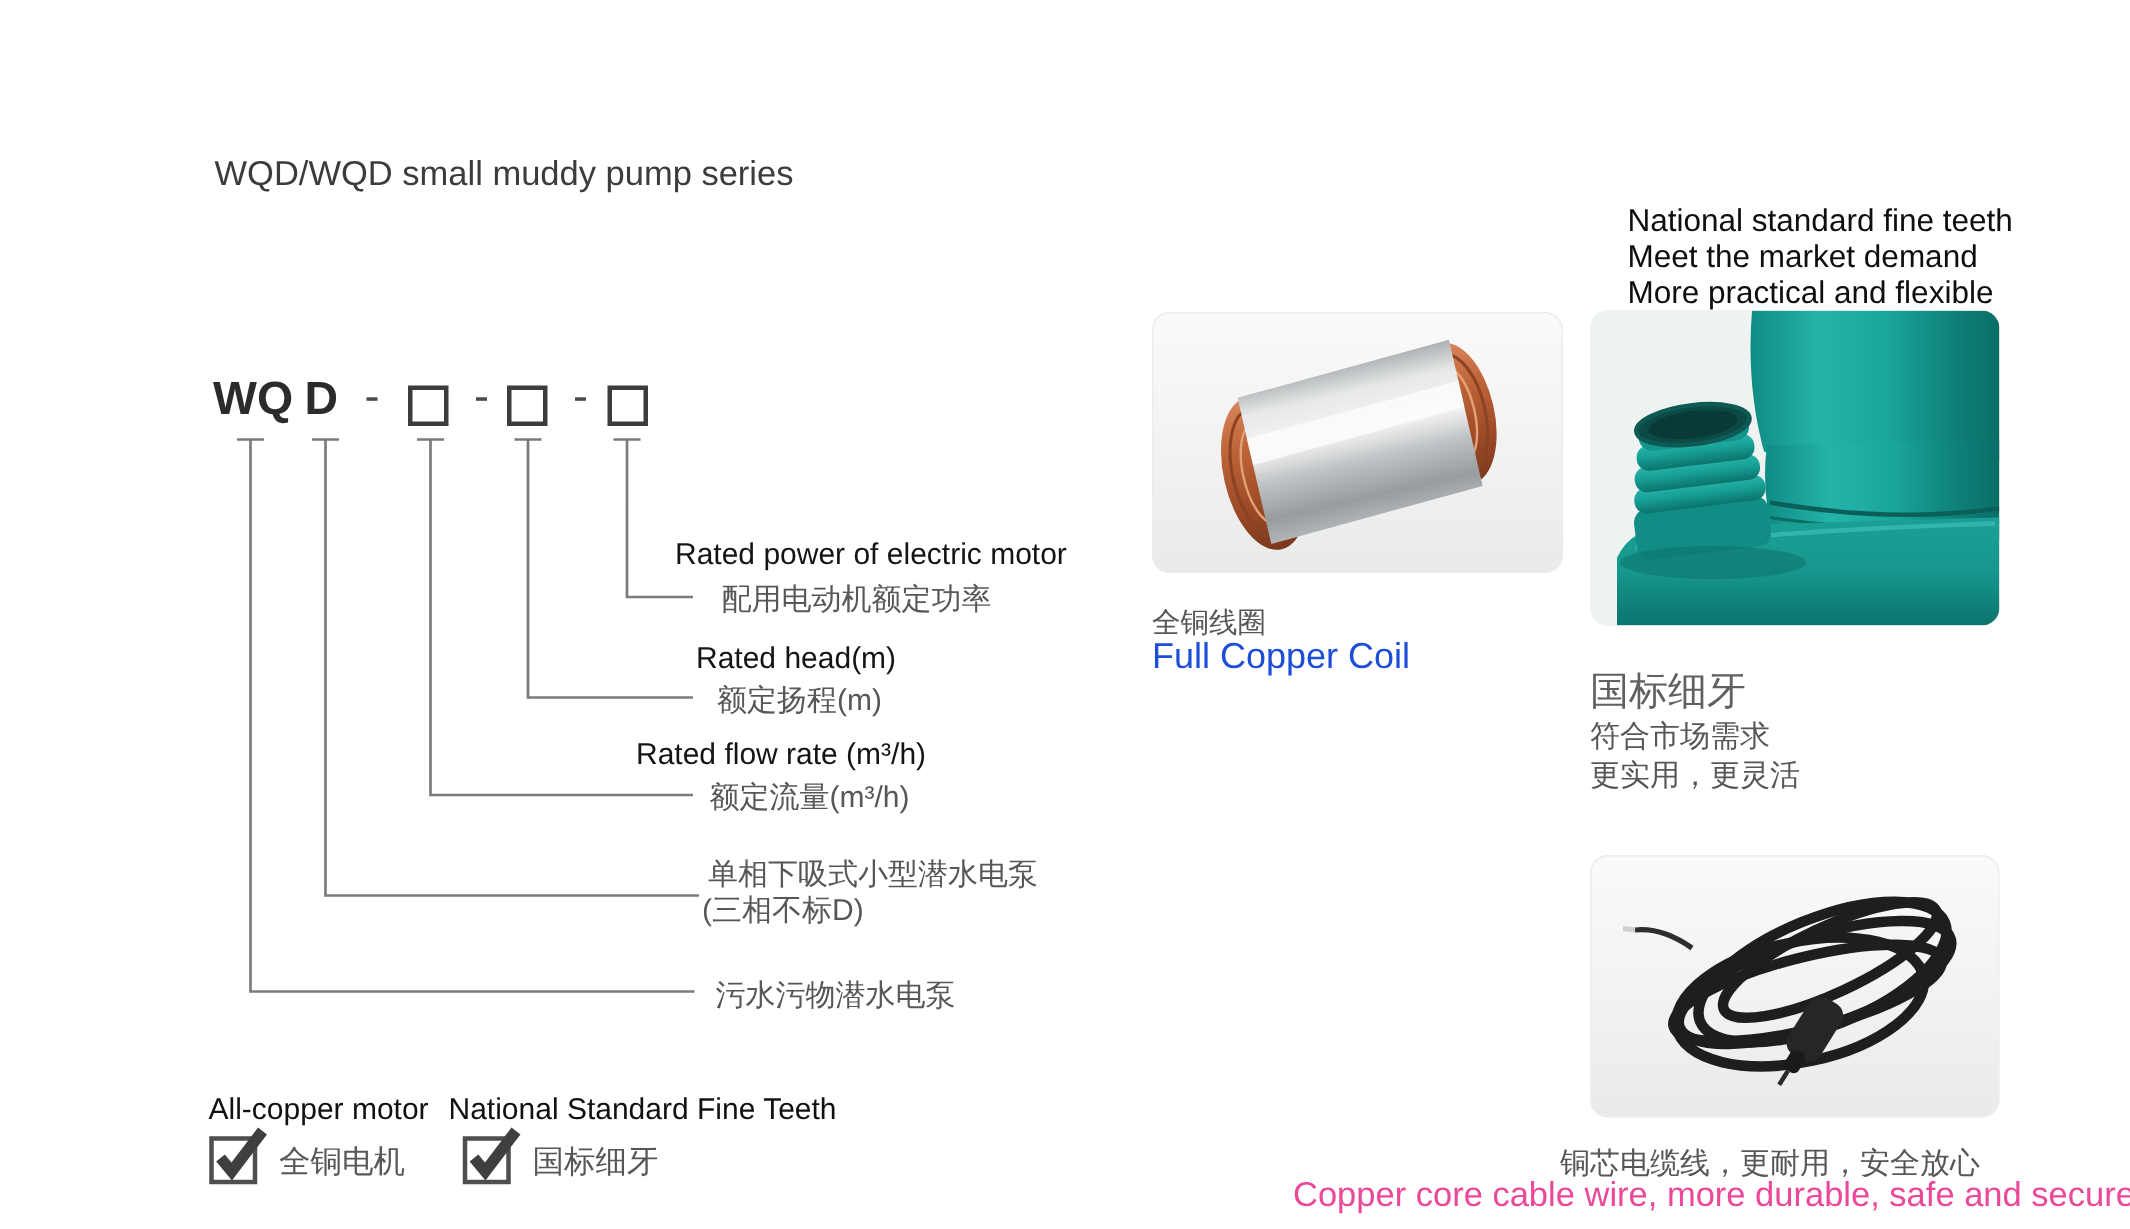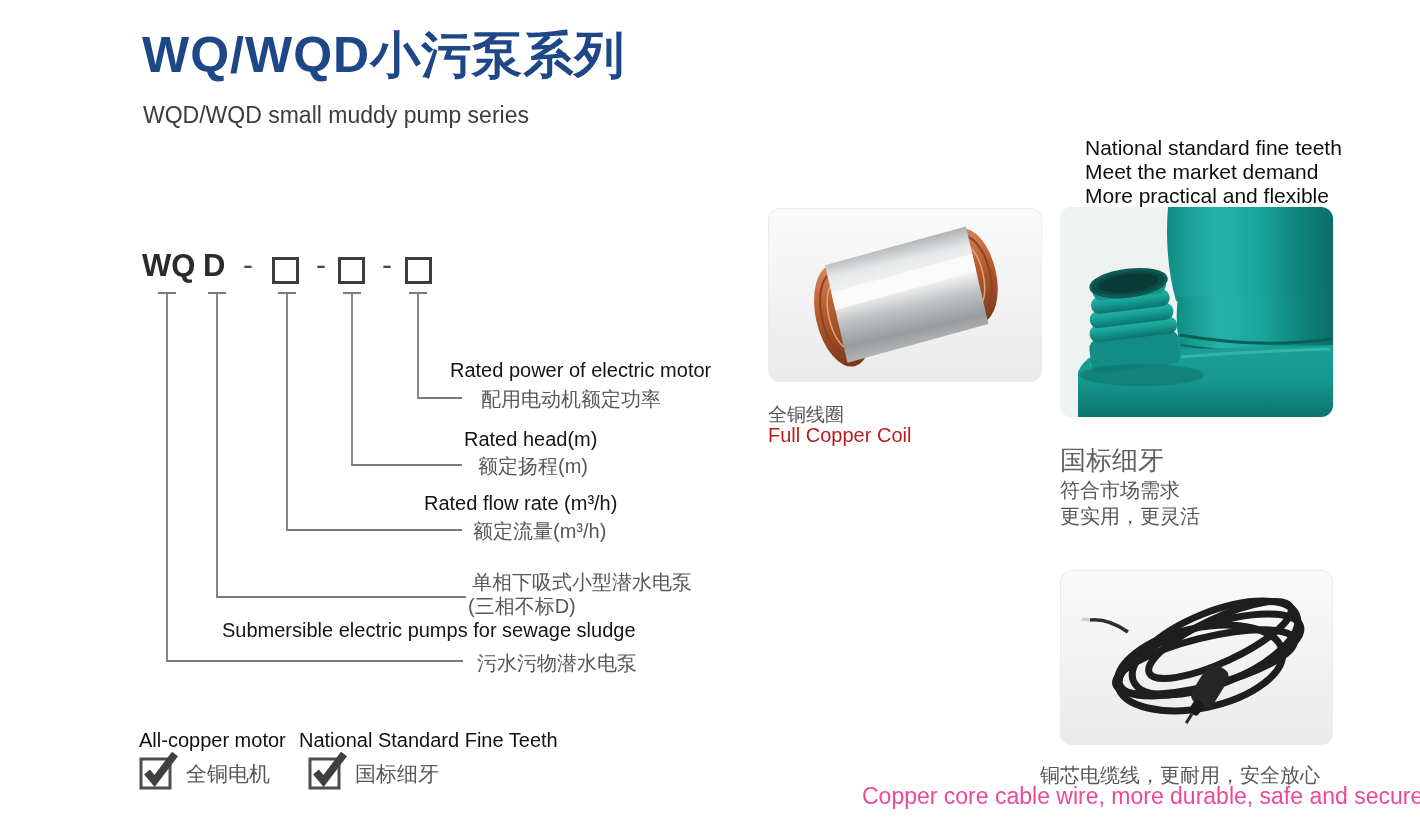--- a/index.html
+++ b/index.html
@@ -22,21 +22,20 @@
   .cap-center{text-align:left;}
   .pump-tagline{left:1085px;top:136px;font-size:21px;line-height:24px;color:#0e0e0e;}
   .connector{position:absolute;left:140px;top:285px;}
   svg{display:block;}
 </style>
 </head>
 <body>
 
 <div class="page">
 
-  <div class="abs title">WQ/WQD小污泵系列</div>
   <div class="abs subtitle">WQD/WQD small muddy pump series</div>
 
 
   <div class="abs code-letter" style="left:142px;top:248px;">WQ</div>
   <div class="abs code-letter" style="left:203px;top:248px;">D</div>
   <div class="abs code-dash" style="left:243px;top:248px;">-</div>
   <div class="code-box" style="left:272px;top:257px;"></div>
   <div class="abs code-dash" style="left:316px;top:248px;">-</div>
   <div class="code-box" style="left:338px;top:257px;"></div>
   <div class="abs code-dash" style="left:382px;top:248px;">-</div>
@@ -57,21 +56,20 @@
 
   <div class="abs lbl-en" style="left:464px;top:428px;">Rated head(m)</div>
   <div class="abs lbl-cn" style="left:478px;top:453px;">额定扬程(m)</div>
 
   <div class="abs lbl-en" style="left:424px;top:492px;">Rated flow rate (m³/h)</div>
   <div class="abs lbl-cn" style="left:473px;top:518px;">额定流量(m³/h)</div>
 
   <div class="abs lbl-cn" style="left:472px;top:569px;">单相下吸式小型潜水电泵</div>
   <div class="abs lbl-cn" style="left:468px;top:593px;">(三相不标D)</div>
 
-  <div class="abs lbl-en" style="left:222px;top:619px;">Submersible electric pumps for sewage sludge</div>
   <div class="abs lbl-cn" style="left:477px;top:650px;">污水污物潜水电泵</div>
 
   <div class="abs feature-en" style="left:139px;top:729px;">All-copper motor</div>
   <div class="abs feature-en" style="left:299px;top:729px;">National Standard Fine Teeth</div>
 
   <svg class="abs" style="left:139px;top:751px;" width="42" height="40" viewBox="0 0 42 40">
     <rect x="2" y="8" width="29" height="29" fill="#ffffff" stroke="#4e4e4e" stroke-width="3"></rect>
     <path d="M8 21 L15.5 30 L36 3" fill="none" stroke="#3f3f3f" stroke-width="7.5"></path>
   </svg>
   <div class="abs feature-cn" style="left:186px;top:760px;">全铜电机</div>
@@ -106,21 +104,21 @@
         <ellipse cx="72" cy="93" rx="14" ry="34" fill="none" stroke="#e2a075" stroke-width="1.6"></ellipse>
         <ellipse cx="206" cy="83" rx="25" ry="48" fill="url(#copper)"></ellipse>
         <ellipse cx="206" cy="83" rx="19" ry="40" fill="none" stroke="#8a4323" stroke-width="2"></ellipse>
         <ellipse cx="206" cy="83" rx="12" ry="31" fill="none" stroke="#e2a075" stroke-width="1.6"></ellipse>
         <polygon points="66,40 212,34 212,134 66,140" fill="url(#metal)"></polygon>
         <polygon points="66,68 212,62 212,80 66,86" fill="#fbfcfc" opacity="0.85"></polygon>
       </g>
     </svg>
   </div>
   <div class="abs lbl-cn cap-center" style="left:768px;top:402px;width:274px;font-size:19px;">全铜线圈</div>
-  <div class="abs cap-center" style="left:768px;top:424px;width:274px;font-size:20px;color:#b91c1c;">Full Copper Coil</div>
+  <div class="abs cap-center" style="left:768px;top:424px;width:274px;font-size:24px;color:#1d4ed8;">Full Copper Coil</div>
 
   <div class="abs pump-tagline">
     <div>National standard fine teeth</div>
     <div>Meet the market demand</div>
     <div>More practical and flexible</div>
   </div>
 
   <div class="card" style="left:1060px;top:207px;width:273px;height:210px;background:#eef3f2;">
     <svg width="273" height="210" viewBox="0 0 273 210">
       <defs>

